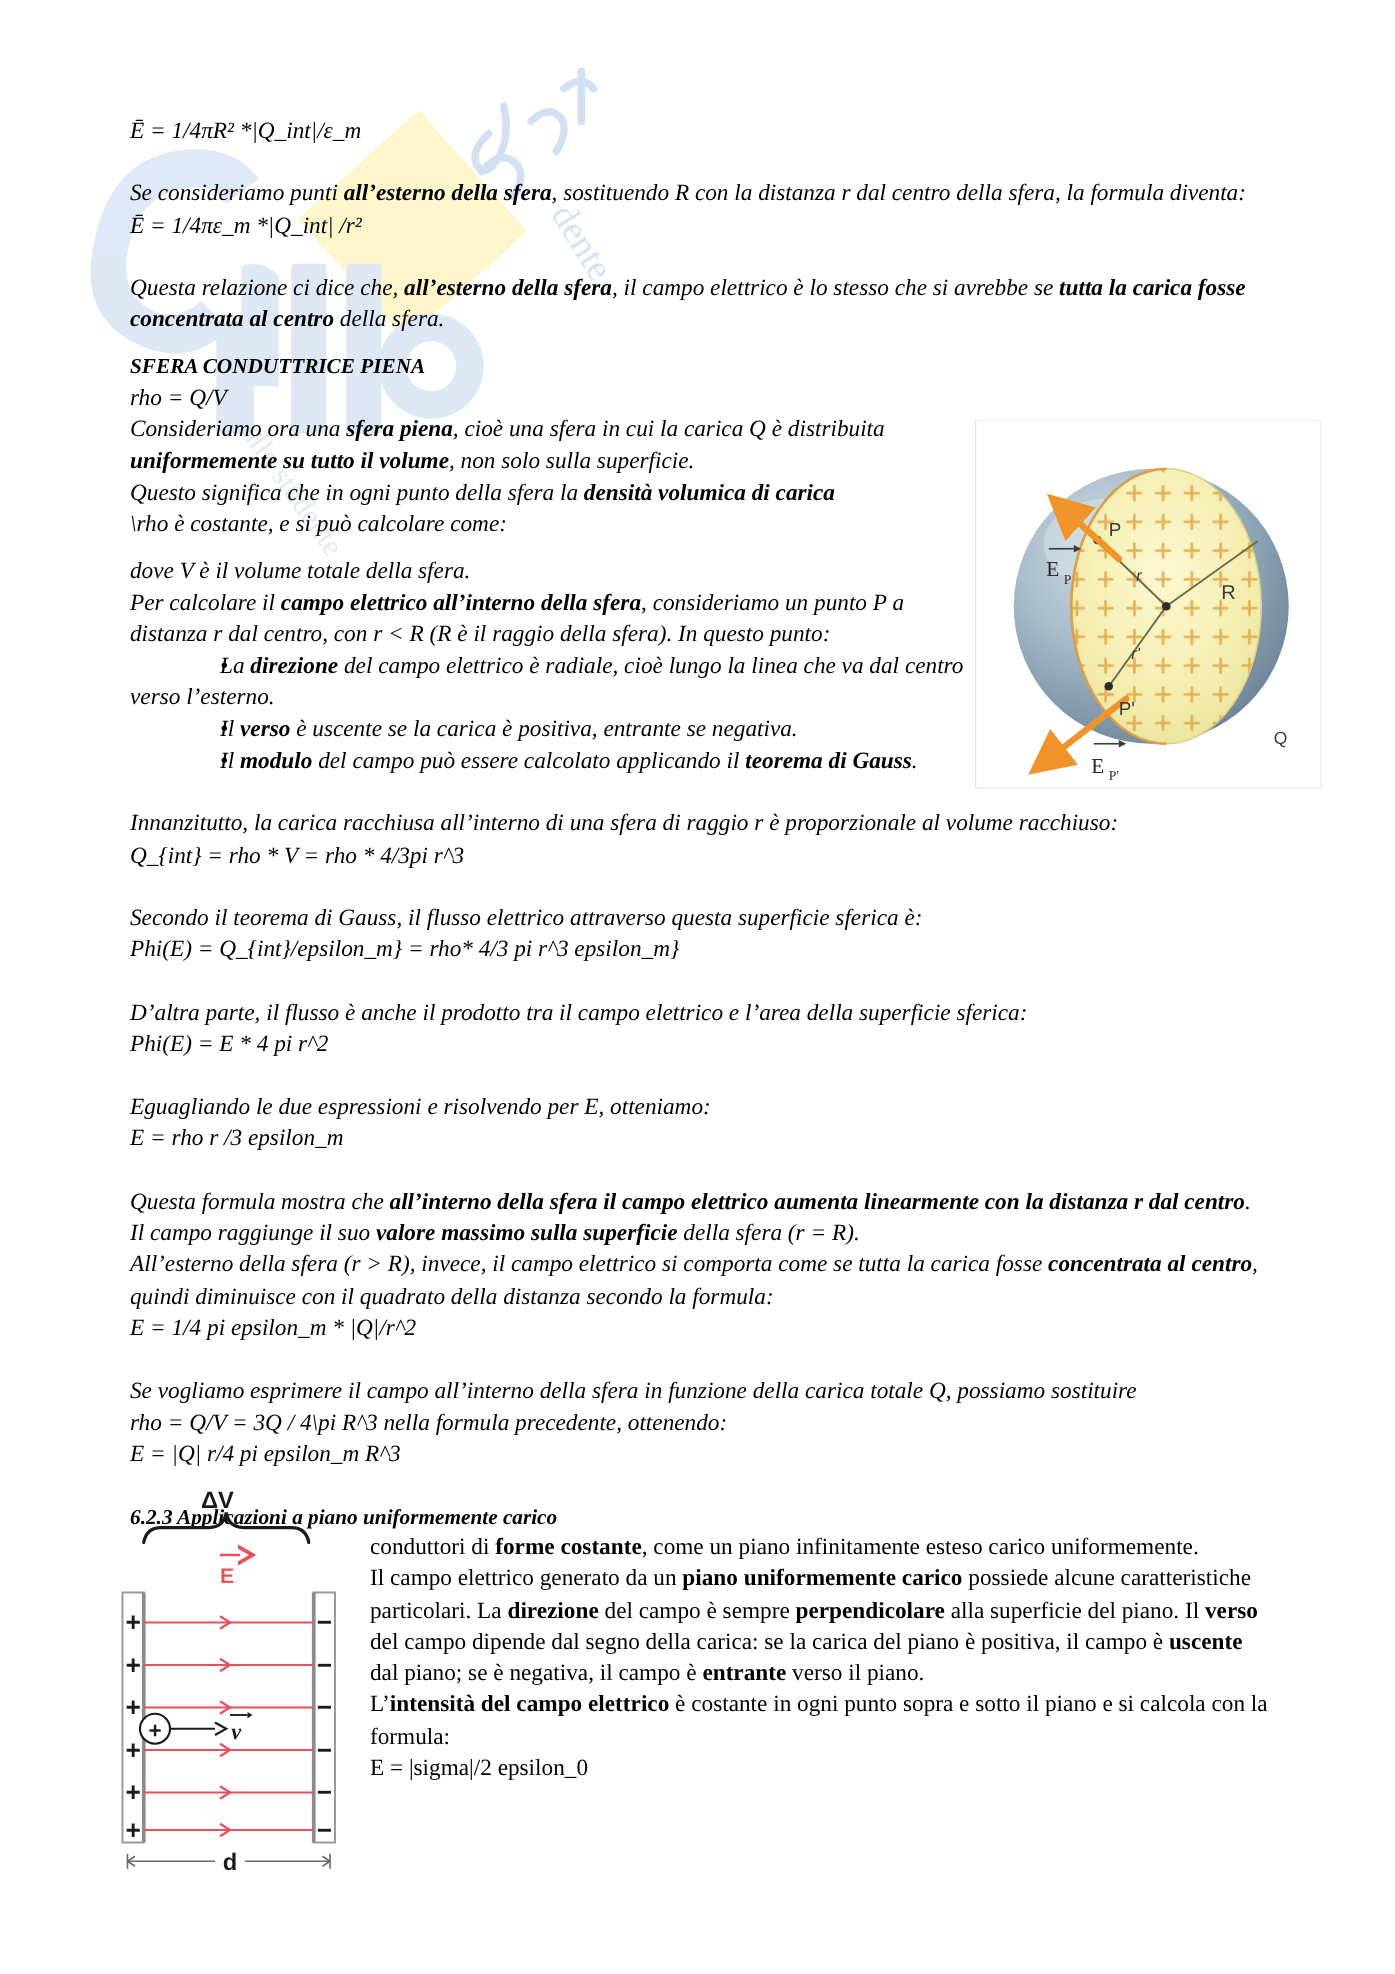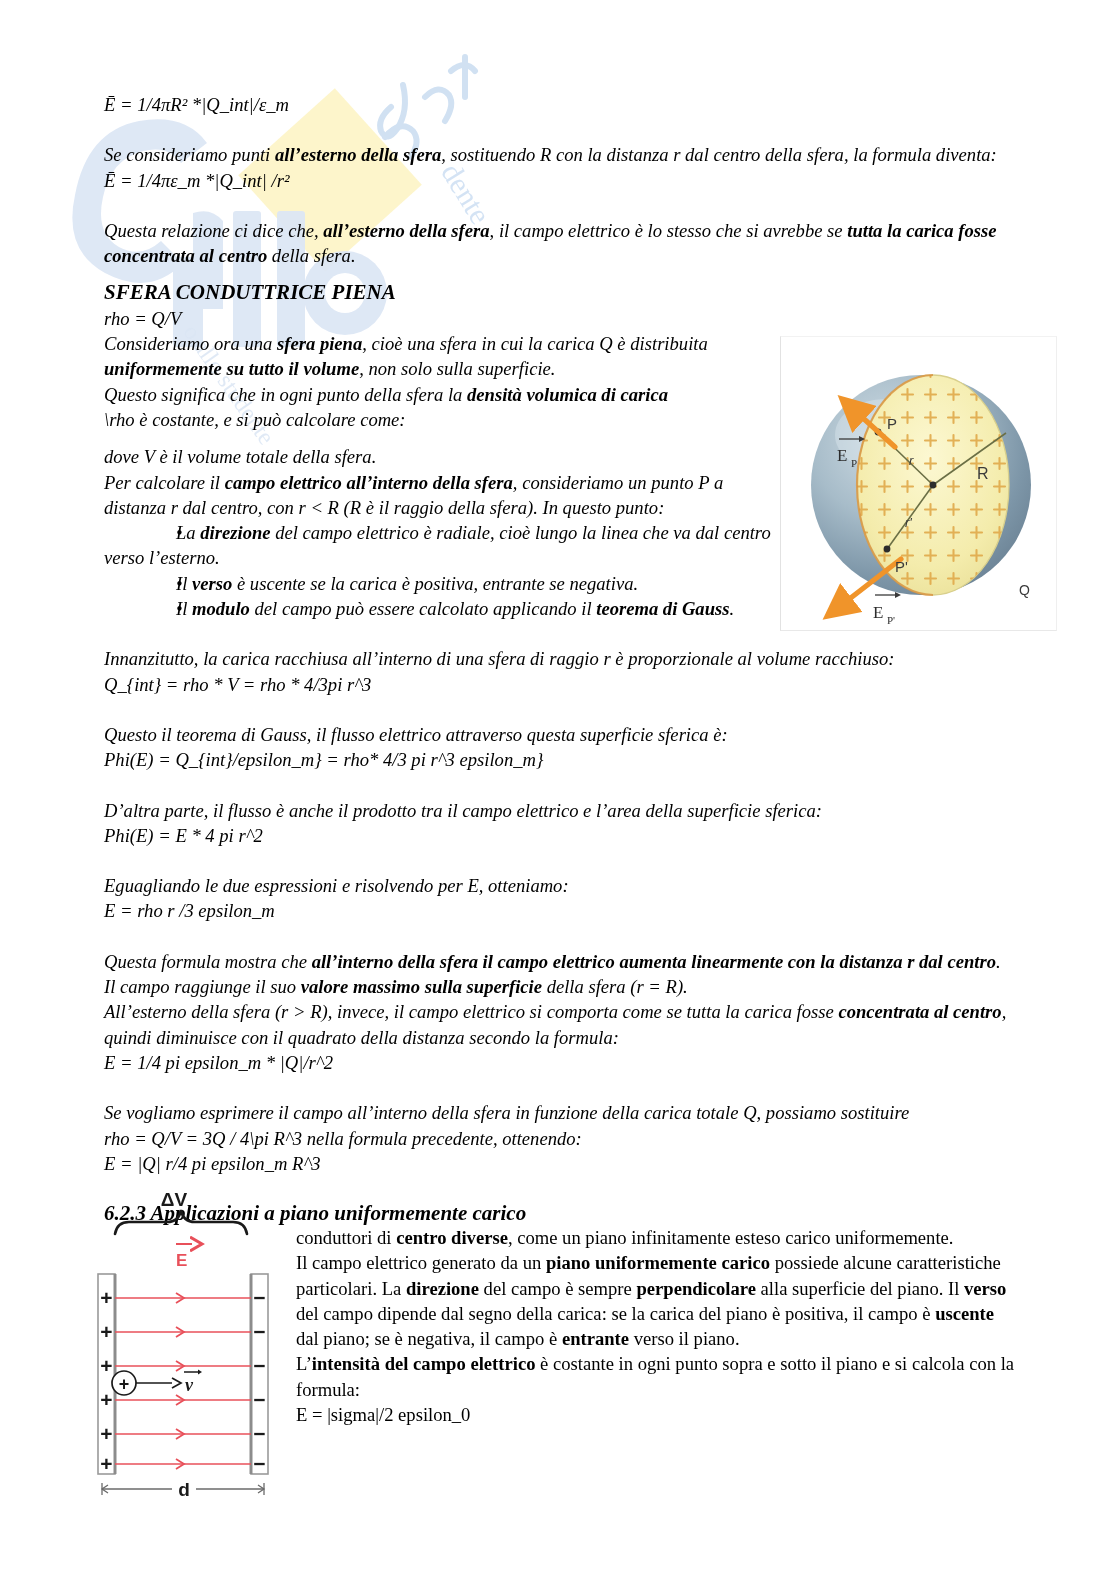--- a/index.html
+++ b/index.html
@@ -45,21 +45,21 @@
     line-height: 25.3px;
     margin: 0;
     text-align: left;
     white-space: pre-wrap;
   }
   .gap { height: 25px; }
   .gap-sm { height: 12px; }
   b { font-weight: bold; text-align: right; }
 
   .heading {
-    font-size: 21px;
+    font-size: 17px;
     line-height: 25.3px;
     font-weight: bold;
     margin: 0;
   }
 
   .bullets {
     margin: 0;
     padding: 0;
     list-style: none;
   }
@@ -187,21 +187,21 @@
     </div>
 
     <div class="gap"></div>
 
     <div class="wrap-full">
       <p class="p">Innanzitutto, la carica racchiusa all’interno di una sfera di raggio r è proporzionale al volume racchiuso:</p>
       <p class="p">Q_{int} = rho * V = rho * 4/3pi r^3</p>
 
       <div class="gap"></div>
 
-      <p class="p">Questo il teorema di Gauss, il flusso elettrico attraverso questa superficie sferica è:</p>
+      <p class="p">Secondo il teorema di Gauss, il flusso elettrico attraverso questa superficie sferica è:</p>
       <p class="p">Phi(E) = Q_{int}/epsilon_m} = rho* 4/3 pi r^3 epsilon_m}</p>
 
       <div class="gap"></div>
 
       <p class="p">D’altra parte, il flusso è anche il prodotto tra il campo elettrico e l’area della superficie sferica:</p>
       <p class="p">Phi(E) = E * 4 pi r^2</p>
 
       <div class="gap"></div>
 
       <p class="p">Eguagliando le due espressioni e risolvendo per E, otteniamo:</p>
@@ -379,19 +379,19 @@
         <line x1="14" y1="295" x2="14" y2="307"></line>
         <line x1="176" y1="295" x2="176" y2="307"></line>
         <path d="M20,297 L14,301 L20,305" fill="none"></path>
         <path d="M170,297 L176,301 L170,305" fill="none"></path>
       </g>
       <text x="96" y="308" font-size="19" font-weight="bold" font-family="'Liberation Sans', sans-serif" fill="#1a1a1a" text-anchor="middle">d</text>
     </svg>
   </div>
 
   <div id="right-col">
-    <p class="p"><span>conduttori di </span><b>centro diverse</b><span>, come un piano infinitamente esteso carico uniformemente.</span></p>
+    <p class="p"><span>conduttori di </span><b>forme costante</b><span>, come un piano infinitamente esteso carico uniformemente.</span></p>
     <p class="p"><span>Il campo elettrico generato da un </span><b>piano uniformemente carico</b><span> possiede alcune caratteristiche particolari. La </span><b>direzione</b><span> del campo è sempre </span><b>perpendicolare</b><span> alla superficie del piano. Il </span><b>verso</b><span> del campo dipende dal segno della carica: se la carica del piano è positiva, il campo è </span><b>uscente</b><span> dal piano; se è negativa, il campo è </span><b>entrante</b><span> verso il piano.</span></p>
     <p class="p"><span>L’</span><b>intensità del campo elettrico</b><span> è costante in ogni punto sopra e sotto il piano e si calcola con la formula:</span></p>
     <p class="p">E = |sigma|/2 epsilon_0</p>
   </div>
 
 </div>
 
 </body></html>

